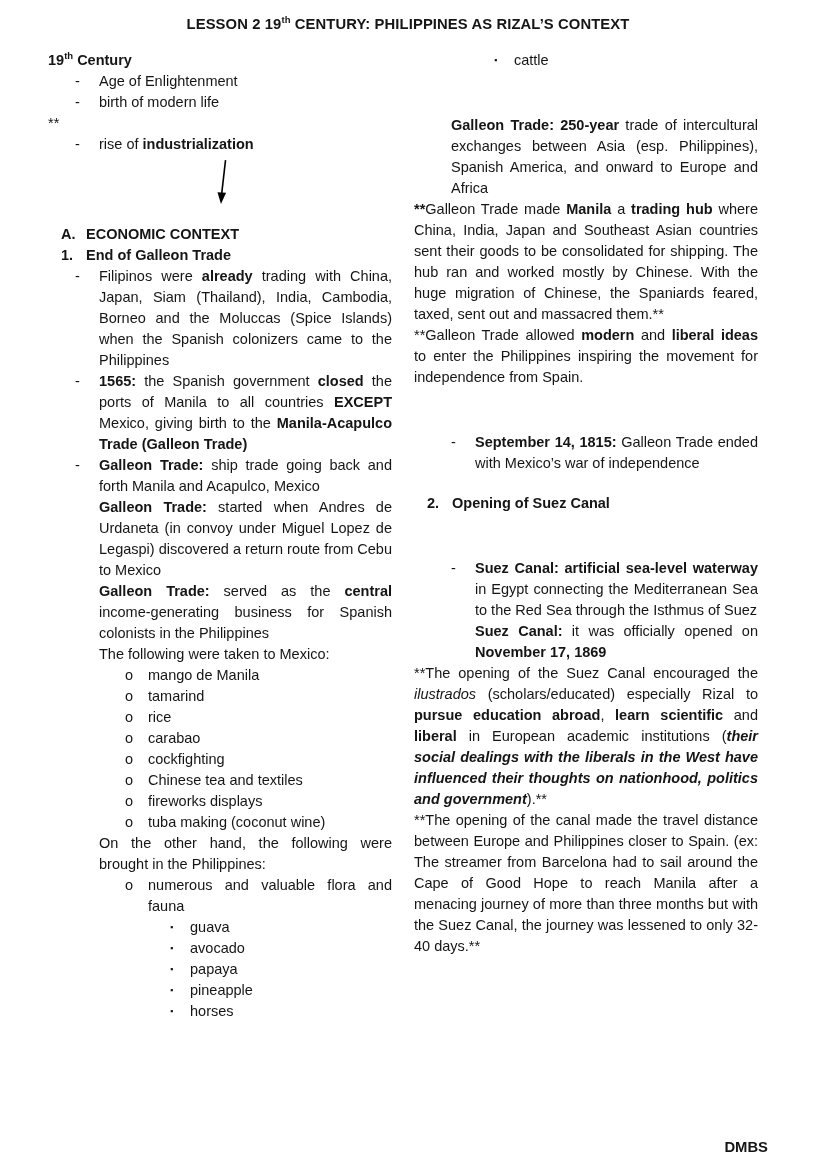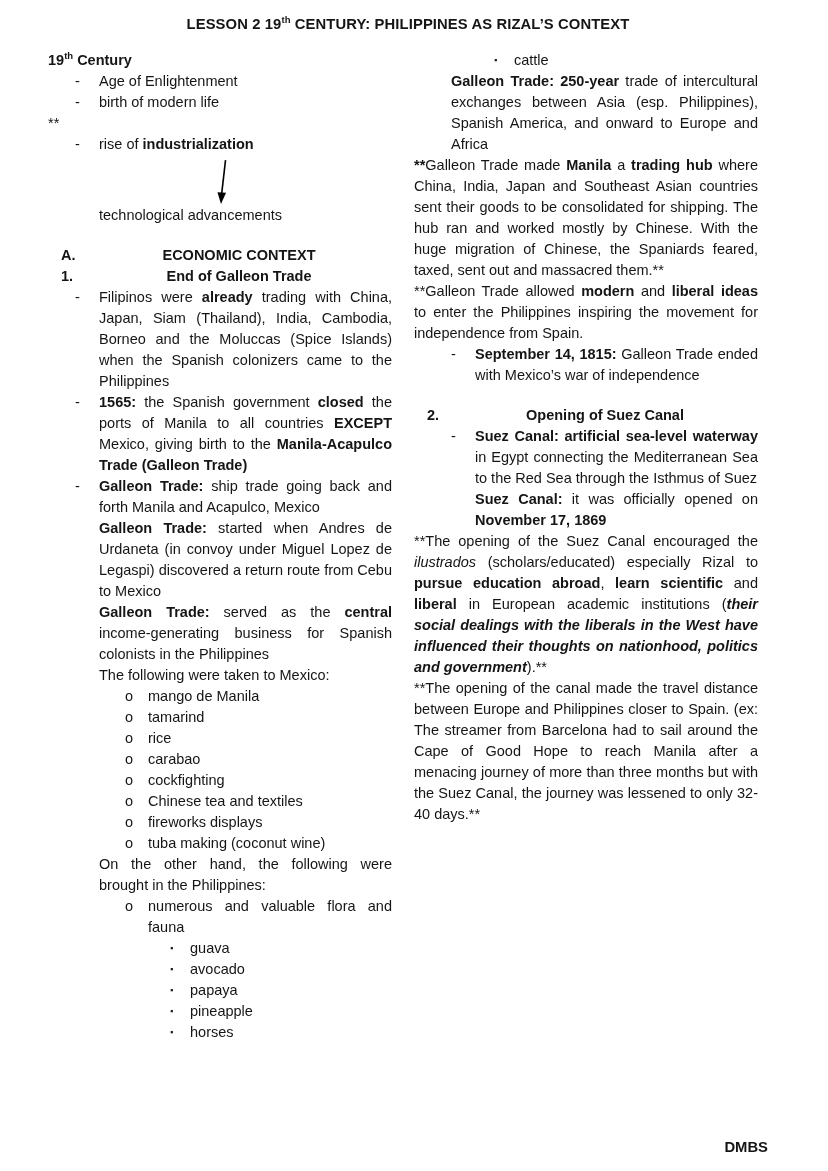--- a/index.html
+++ b/index.html
@@ -22,25 +22,25 @@
   .blk.sp { height: 19px; }
   .b { font-weight: bold; }
   .i { font-style: italic; }
   .dash, .circle, .square, .h { display: flex; align-items: flex-start; }
   .marker { flex: none; }
   .m-dash { width: 24px; }
   .m-circle { width: 23px; }
   .m-square { width: 20px; font-size: 9px; line-height: 21px; }
   .mh { width: 25px; font-weight: bold; }
   .content { flex: 1; min-width: 0; }
-  .h .content { text-align: center; }
+  .h .content { text-align: left; }
   .lv-0  { margin-left: 0; }
   .lv-1  { margin-left: 13px; }
   .lv-2  { margin-left: 27px; }
-  .lv-2b { margin-left: 37px; }
+  .lv-2b { margin-left: 37px; margin-top: 44px; }
   .lv-3  { margin-left: 51px; }
   .lv-3b { margin-left: 61px; }
   .lv-4  { margin-left: 77px; }
   .lv-6  { margin-left: 122px; }
   .lv-7  { margin-left: 80px; }
   .blk.arrow { margin-left: 167px; height: 50px; padding-top: 4px; text-align: left; }
   .blk.arrow svg { display: block; transform: rotate(4deg); }
   .doc-footer {
     position: absolute; right: 60px; bottom: 13px;
     font-weight: bold; font-size: 14.8px;
@@ -67,21 +67,20 @@
         <div class="blk dash lv-2">
           <span class="marker m-dash">-</span>
           <div class="content"><span>rise of </span><span class="b">industrialization</span></div>
         </div>
         <div class="blk arrow">
           <svg width="16" height="46" viewBox="0 0 16 46">
             <line x1="9" y1="1" x2="7.5" y2="35" stroke="#000" stroke-width="1.6"></line>
             <polygon points="3.2,33.5 11.8,33.5 7.5,45" fill="#000"></polygon>
           </svg>
         </div>
-        <div class="blk p lv-3"><span>technological advancements</span></div>
         <div class="blk sp"></div>
         <div class="blk h lv-1">
           <span class="marker mh">A.</span>
           <div class="content"><span class="b">ECONOMIC CONTEXT</span></div>
         </div>
         <div class="blk h lv-1">
           <span class="marker mh">1.</span>
           <div class="content"><span class="b">End of Galleon Trade</span></div>
         </div>
         <div class="blk dash lv-2">

